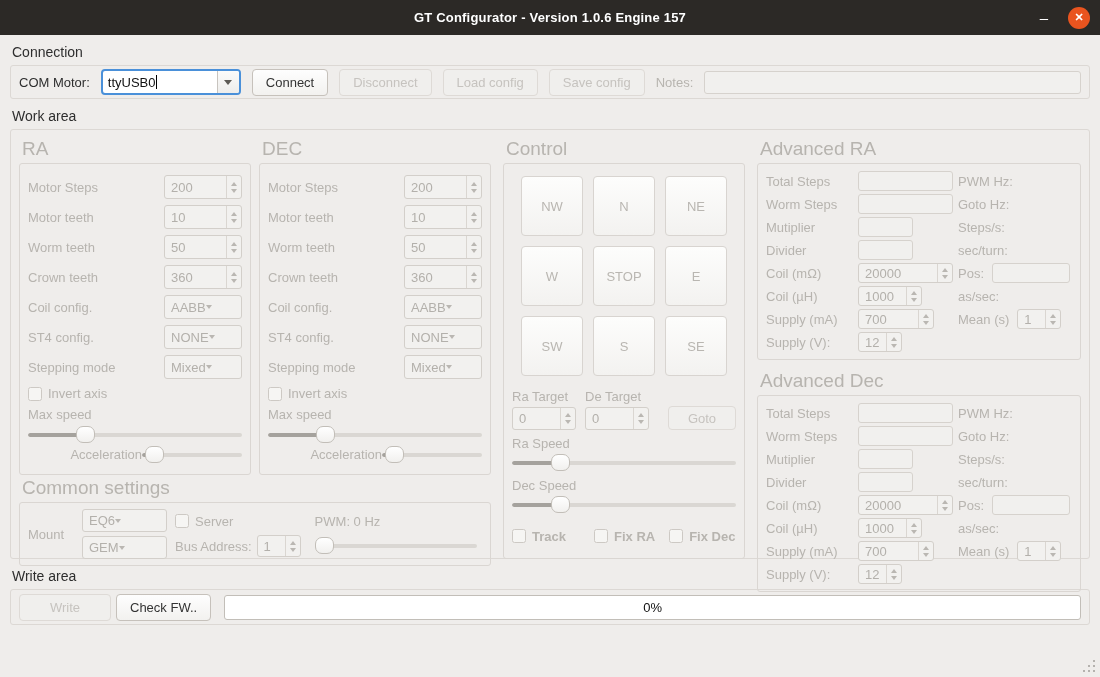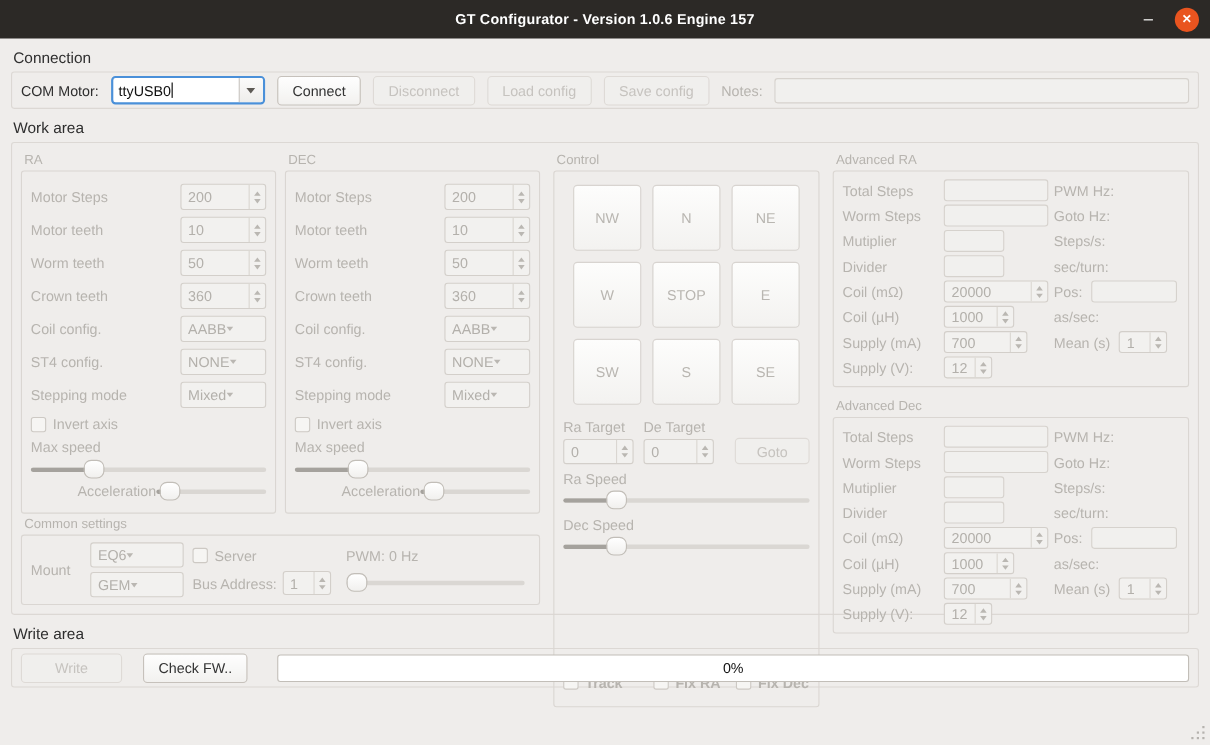--- a/index.html
+++ b/index.html
@@ -47,35 +47,35 @@
   
   .slider { position:relative; height:19px; }
   .slider .track { position:absolute; left:0; right:0; top:8px; height:4px; background:#dad7d3; border-radius:2px; overflow:hidden; }
   .slider .fill { height:100%; background:#a5a29d; border-radius:2px; }
   .slider .thumb { position:absolute; top:1px; width:19px; height:17px; background:linear-gradient(#ffffff,#f1f0ee); border:1px solid #c2beb8; border-radius:7px; }
   
   .conn-frame { height:34px; display:flex; align-items:center; padding:0 8px; gap:11px; }
   .notes-field { flex:1; }
   
   .work-frame { height:430px; padding:8px; display:flex; gap:12px; }
-  .group-title { font-size:12px; color:#b7b4af; margin:0 0 3px 3px; }
+  .group-title { font-size:19px; color:#b7b4af; margin:0 0 3px 3px; }
   .gbox { border:1px solid #dad6d2; border-radius:3px; }
   .colA { width:472px; flex:none; }
   .axis-row { display:flex; gap:8px; }
   .axis-group { width:232px; }
   .axis-box { height:312px; padding:8px; display:flex; flex-direction:column; }
   .frow { display:flex; align-items:center; justify-content:space-between; height:30px; flex:none; }
   .invert-row { margin-top:2px; }
   .maxspeed-lbl { margin-top:4px; }
   .axis-box .slider.full { margin-top:3px; }
   .accel-row { display:flex; align-items:center; justify-content:flex-end; margin-top:auto; height:24px; }
   .accel-row .slider { width:100px; }
   
   .control-group { width:242px; flex:none; }
-  .control-box { height:488px; padding:12px 8px; display:flex; flex-direction:column; }
+  .control-box { height:396px; padding:12px 8px; display:flex; flex-direction:column; }
   .pad-grid { display:grid; grid-template-columns:repeat(3,62px); grid-auto-rows:60px; gap:10px; justify-content:center; }
   .pad-btn { border:1px solid #d8d4d0; border-radius:4px; background:linear-gradient(#fdfdfc,#f3f2f0); color:#b9b6b1; font-size:13px; display:flex; align-items:center; justify-content:center; }
   .target-labels { display:flex; margin-top:13px; }
   .target-labels .glbl { width:73px; }
   .target-row { display:flex; gap:9px; margin-top:2px; align-items:center; }
   .spin.sp64 { width:64px; height:23px; }
   .goto-btn { margin-left:auto; width:68px; height:24px; }
   .speed-lbl { margin-top:6px; }
   .ctrl-slider { margin-top:2px; }
   .checks-row { display:flex; margin-top:auto; align-items:flex-start;font-weight:bold; }
@@ -98,21 +98,21 @@
   .common-box { height:64px; padding:6px 8px; display:flex; align-items:center; gap:8px; }
   .mount-lbl { width:46px; flex:none; }
   .mount-col { display:flex; flex-direction:column; gap:4px; }
   .combo.w85 { width:85px; height:23px; }
   .server-col { display:flex; flex-direction:column; gap:4px; }
   .bus-row { display:flex; gap:5px; align-items:center; }
   .spin.bus { width:44px; height:22px; }
   .pwm-col { margin-left:6px; flex:1; display:flex; flex-direction:column; gap:7px; }
   .pwm-col .slider { width:162px; }
   
-  .write-frame { height:36px; display:flex; align-items:center; padding:0 8px; gap:19px;justify-content:flex-end; }
+  .write-frame { height:36px; display:flex; align-items:center; padding:0 8px; gap:5px;justify-content:flex-end; }
   .write-btn { width:92px; }
   .progress { flex:1; margin-left:8px; height:25px; background:#fff; border:1px solid #c2beb8; border-radius:3px; display:flex; align-items:center; justify-content:center; font-size:13px; color:#111; }
   
   .grip { position:absolute; right:5px; bottom:5px; width:15px; height:15px; }
   .grip i { position:absolute; width:2px; height:2px; background:#b5b2ae; }
 </style>
 </head>
 <body>
 
 <div class="titlebar">

